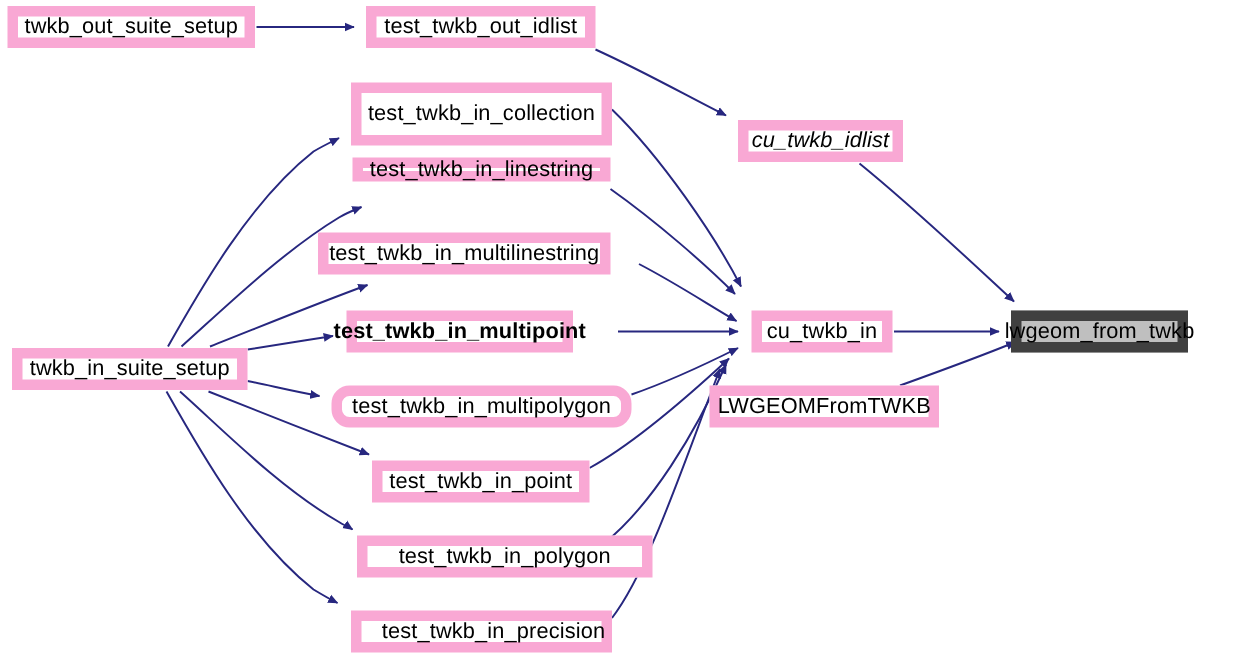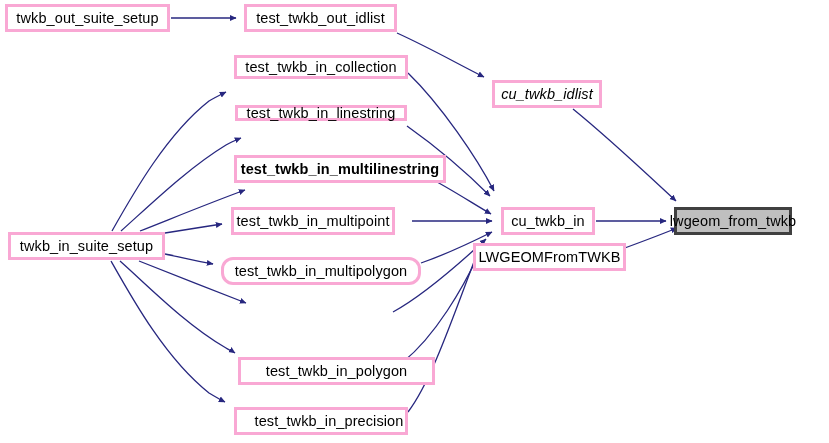--- a/index.html
+++ b/index.html
@@ -18,21 +18,21 @@
   #edges {
     position: absolute;
     left: 0;
     top: 0;
     width: 829px;
     height: 443px;
   }
   .node {
     position: absolute;
     box-sizing: border-box;
-    border: 3px solid #f9a8d4;
+    border: 7px solid #f9a8d4;
     background: #ffffff;
     color: #000000;
     font-size: 14.5px;
     line-height: 1;
     display: flex;
     align-items: center;
     justify-content: center;
     white-space: nowrap;
     letter-spacing: 0.1px;
   }
@@ -79,46 +79,49 @@
     </svg>
 <div class="node" style="left: 5px; top: 4px; width: 165px; height: 28px;">
       <span class="node-label">twkb_out_suite_setup</span>
     </div>
     <div class="node" style="left: 244px; top: 4px; width: 153px; height: 28px;">
       <span class="node-label">test_twkb_out_idlist</span>
     </div>
     <div class="node" style="left: 492px; top: 80px; width: 110px; height: 28px; font-style: italic;">
       <span class="node-label">cu_twkb_idlist</span>
     </div>
-    <div class="node" style="left: 234px; top: 55px; width: 174px; height: 24px;">
+    <div class="node" style="left: 234px; top: 55px; width: 174px; height: 42px;">
       <span class="node-label">test_twkb_in_collection</span>
     </div>
     <div class="node" style="left: 235px; top: 105px; width: 172px; height: 16px;">
       <span class="node-label">test_twkb_in_linestring</span>
     </div>
-    <div class="node" style="left: 234px; top: 155px; width: 212px; height: 28px; font-weight: bold;">
+    <div class="node" style="left: 212px; top: 155px; width: 195px; height: 28px;">
       <span class="node-label">test_twkb_in_multilinestring</span>
     </div>
-    <div class="node" style="left: 231px; top: 207px; width: 164px; height: 28px;">
+    <div class="node" style="left: 231px; top: 207px; width: 151px; height: 28px; font-weight: bold;">
       <span class="node-label">test_twkb_in_multipoint</span>
     </div>
     <div class="node" style="left: 221px; top: 257px; width: 200px; height: 28px; border-radius: 12px;">
       <span class="node-label">test_twkb_in_multipolygon</span>
+    </div>
+    <div class="node" style="left: 248px; top: 307px; width: 145px; height: 28px;">
+      <span class="node-label">test_twkb_in_point</span>
     </div>
     <div class="node" style="left: 238px; top: 357px; width: 197px; height: 28px;">
       <span class="node-label">test_twkb_in_polygon</span>
     </div>
     <div class="node" style="left: 234px; top: 407px; width: 174px; height: 28px; padding-left: 16px;">
       <span class="node-label">test_twkb_in_precision</span>
     </div>
     <div class="node" style="left: 8px; top: 232px; width: 157px; height: 28px;">
       <span class="node-label">twkb_in_suite_setup</span>
     </div>
     <div class="node" style="left: 501px; top: 207px; width: 94px; height: 28px;">
       <span class="node-label">cu_twkb_in</span>
     </div>
-    <div class="node" style="left: 473px; top: 243px; width: 153px; height: 28px;">
+    <div class="node" style="left: 473px; top: 257px; width: 153px; height: 28px;">
       <span class="node-label">LWGEOMFromTWKB</span>
     </div>
     <div class="node highlight" style="left: 674px; top: 207px; width: 118px; height: 28px;">
       <span class="node-label">lwgeom_from_twkb</span>
     </div>
   </div>
 
 </body></html>

